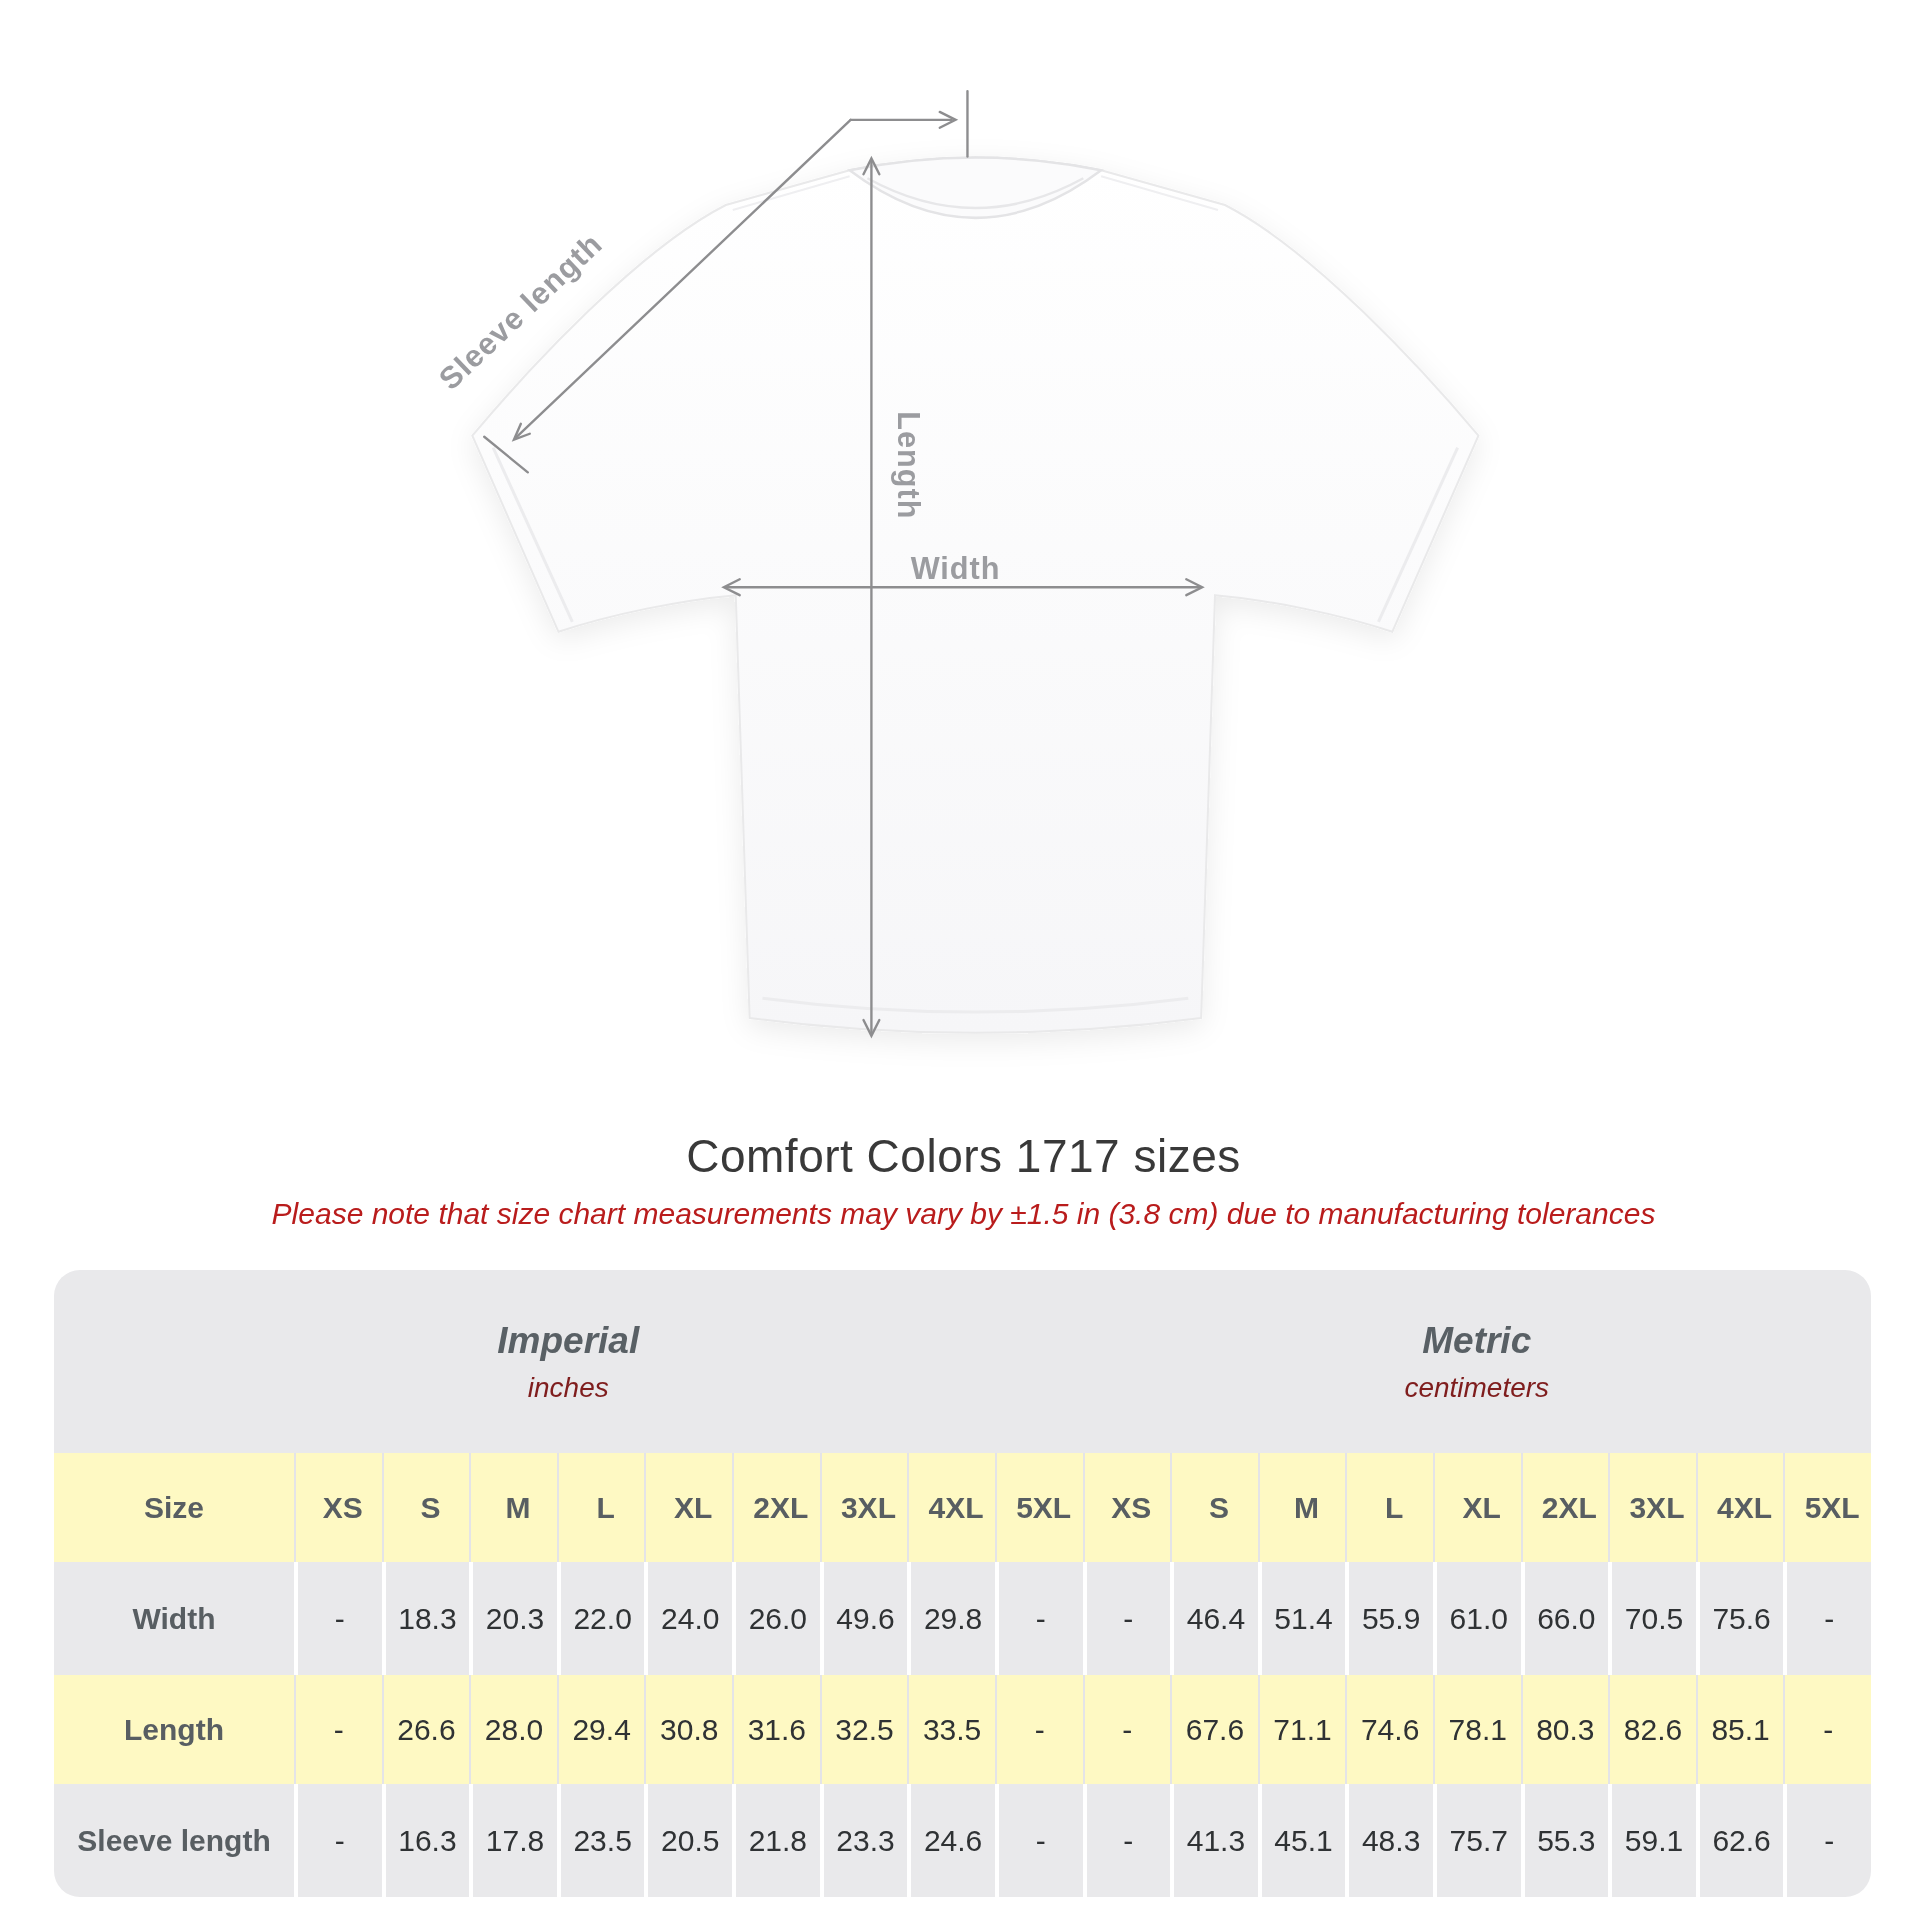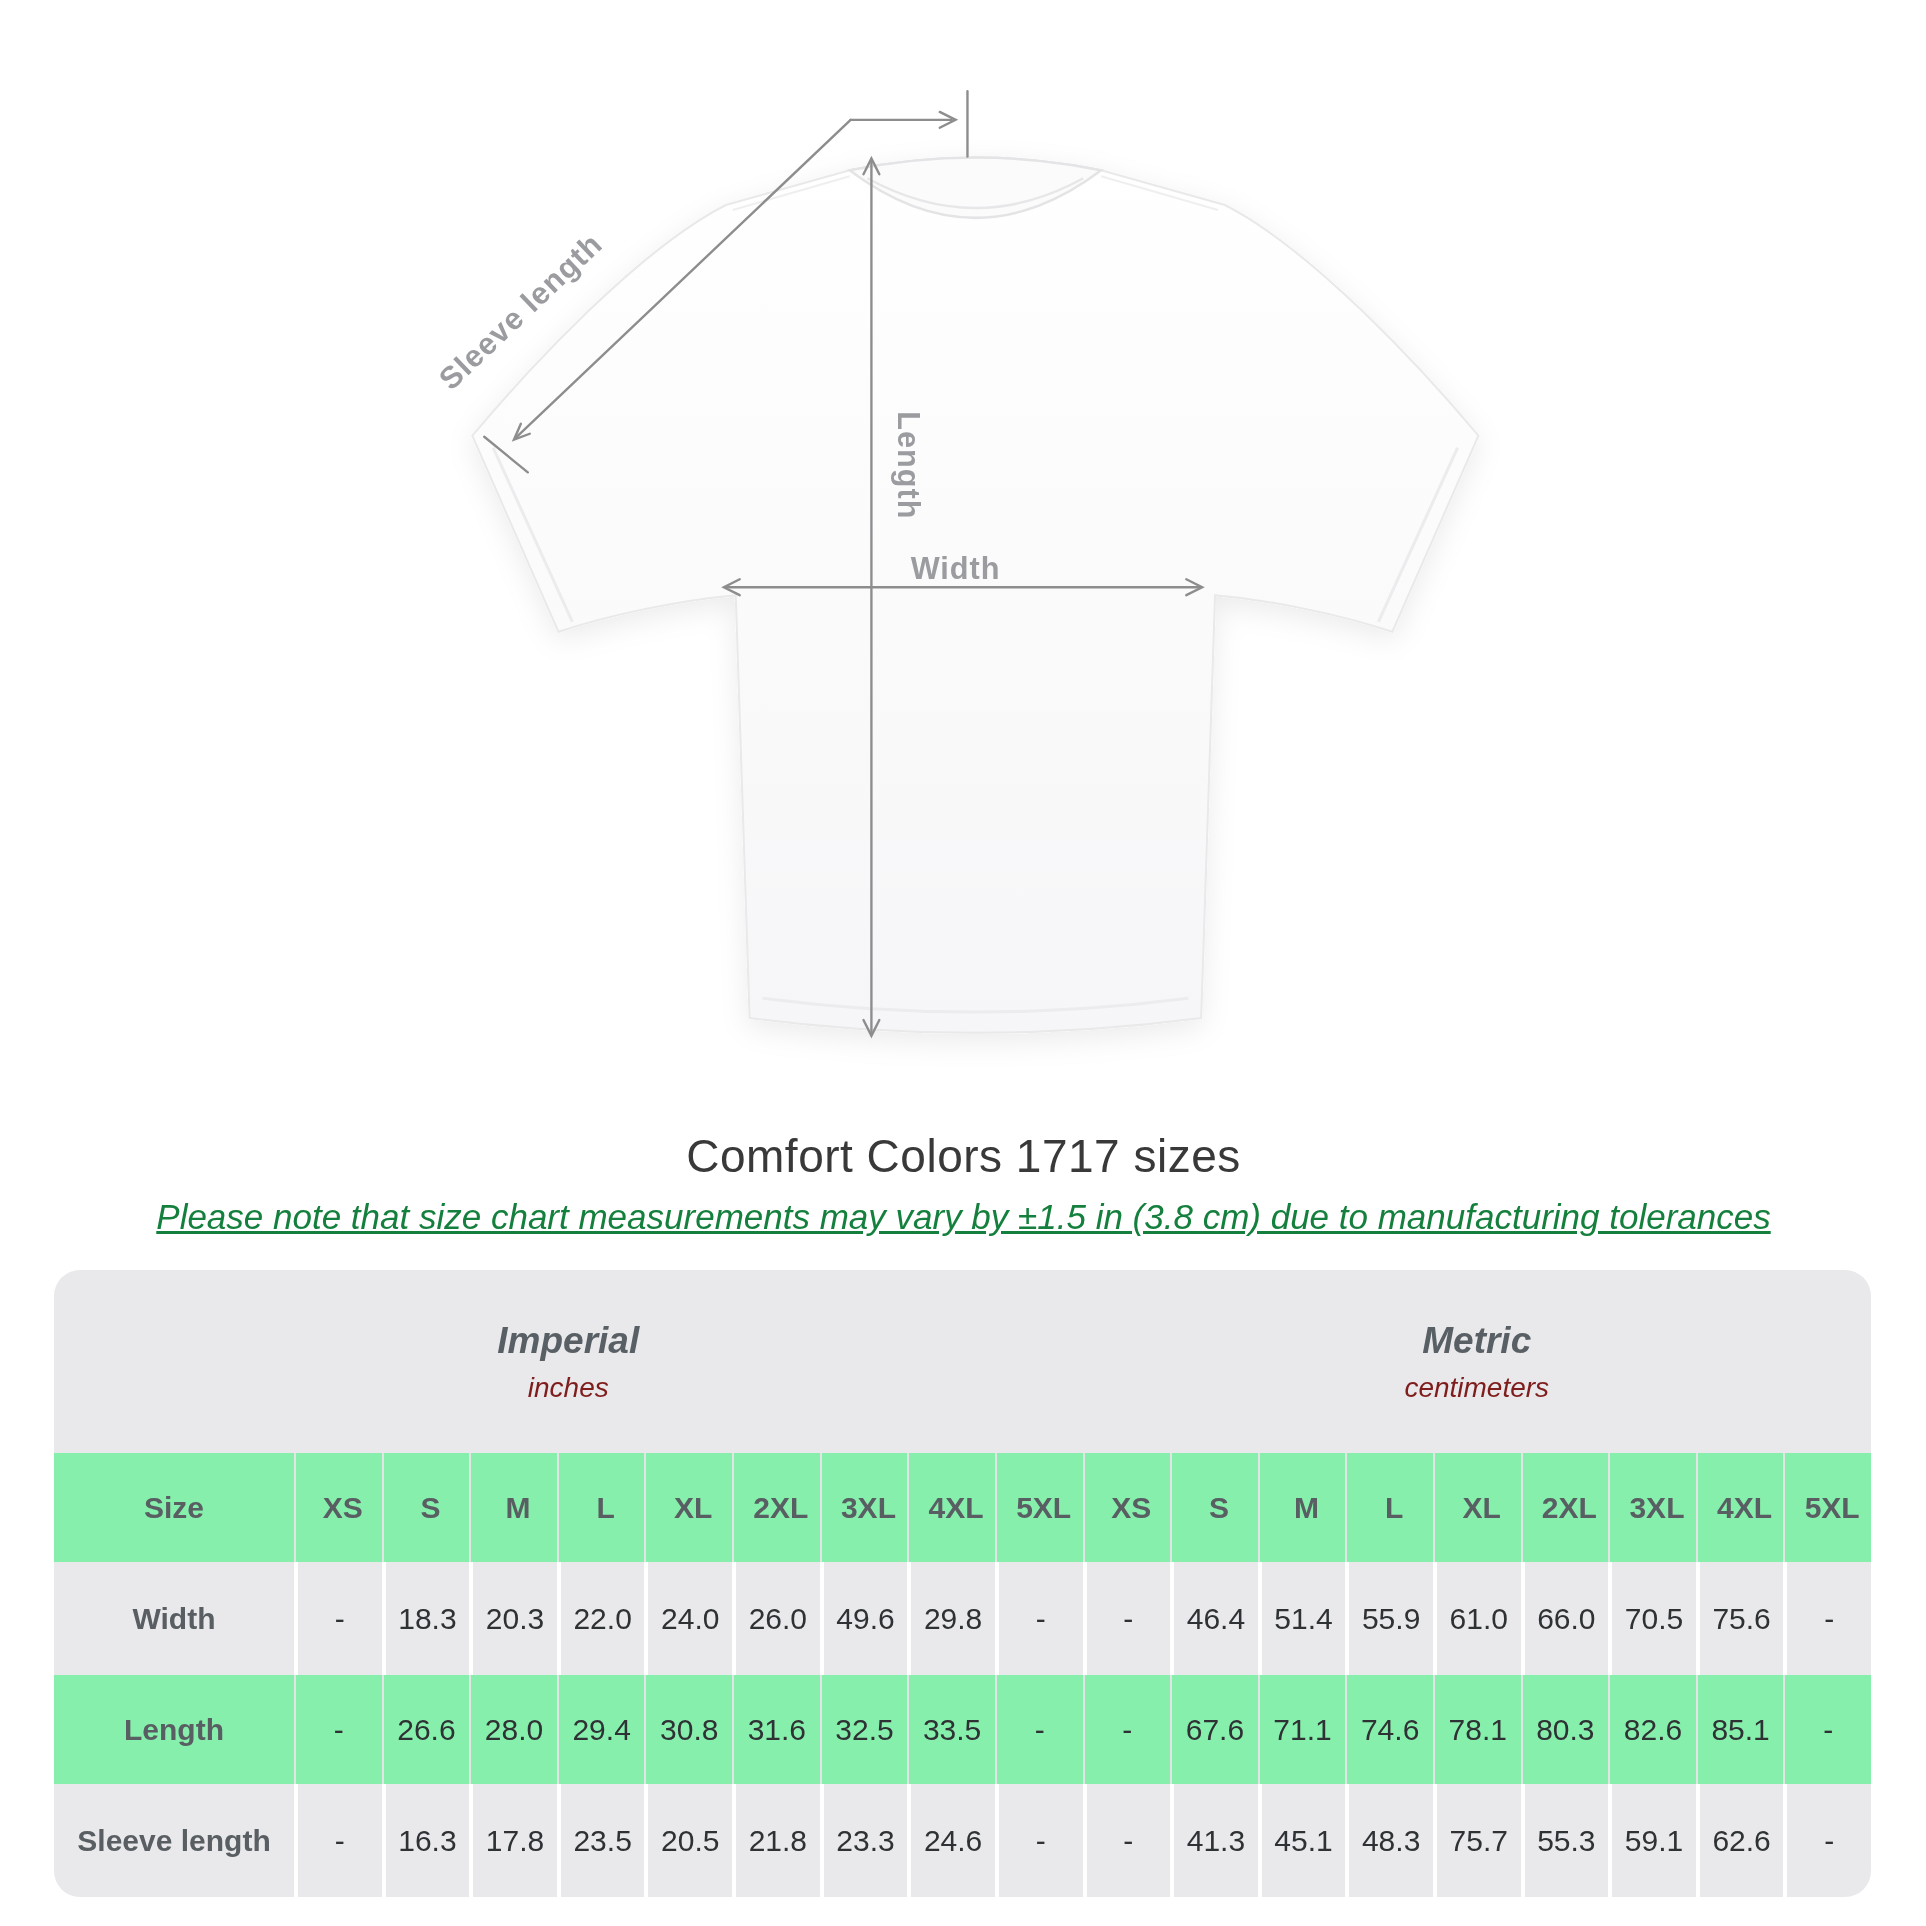--- a/index.html
+++ b/index.html
@@ -8,37 +8,37 @@
 
   .shirt-svg { position:absolute; top:0; left:0; }
 
   .page-title {
     position:absolute; top:1129px; left:0; width:100%;
     text-align:center; font-size:46px; font-weight:normal; color:#393939;
     letter-spacing:0.5px;
   }
   .page-subtitle {
     position:absolute; top:1197px; left:0; width:100%;
-    text-align:center; font-size:35px; font-style:italic; color:#15803d;text-decoration:underline;
+    text-align:center; font-size:30px; font-style:italic; color:#b91c1c;
   }
 
   .size-table { position:absolute; left:54px; top:1270px; width:1817px; }
 
   .band {
     display:grid; grid-template-columns:240px repeat(18, 1fr);
     height:183px; background:#e9e9eb; border-radius:26px 26px 0 0;
   }
   .band-sec { display:flex; flex-direction:column; align-items:center; justify-content:center; gap:10px; }
   .band-sec.imperial { grid-column:1 / 11; }
   .band-sec.metric   { grid-column:11 / 20; }
   .band-title { font-size:37px; font-weight:bold; font-style:italic; color:#596065; }
   .band-sub   { font-size:28px; font-style:italic; color:#7f1d1d; }
 
   .trow { display:grid; grid-template-columns:240px repeat(18, 1fr); }
-  .trow.white { background:#86efac; height:109px; }
+  .trow.white { background:#fef9c3; height:109px; }
   .trow.gray  { background:#ffffff; height:113px; }
   .cell {
     display:flex; align-items:center; justify-content:center;
     font-size:30px; color:#2f3234;
   }
   .trow.white .cell + .cell { border-left:2px solid #e4e4e7; }
   .trow.gray .cell { background:#e9e9eb; }
   .trow.gray .cell + .cell { border-left:4px solid #ffffff; }
   .label-cell { font-weight:bold; color:#585e62; }
   .size-cell  { font-weight:bold; color:#585e62;padding-left:8px; }

